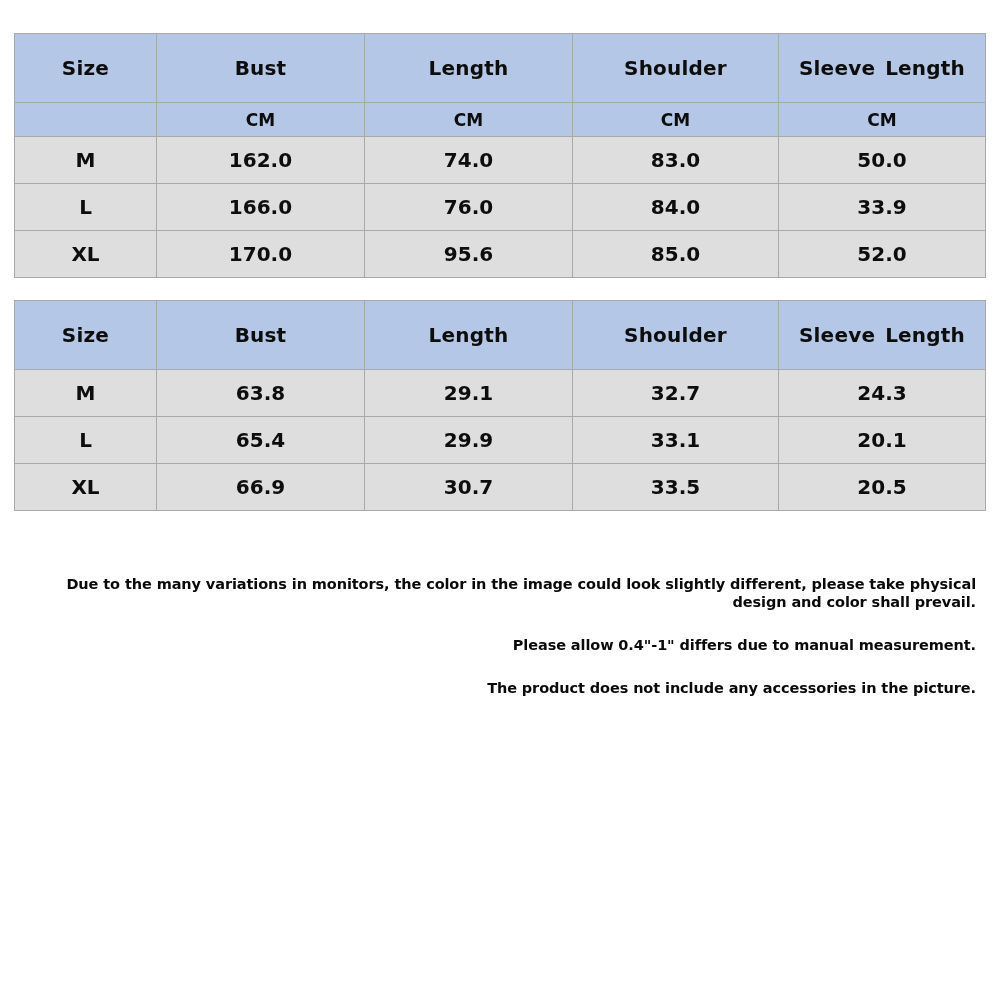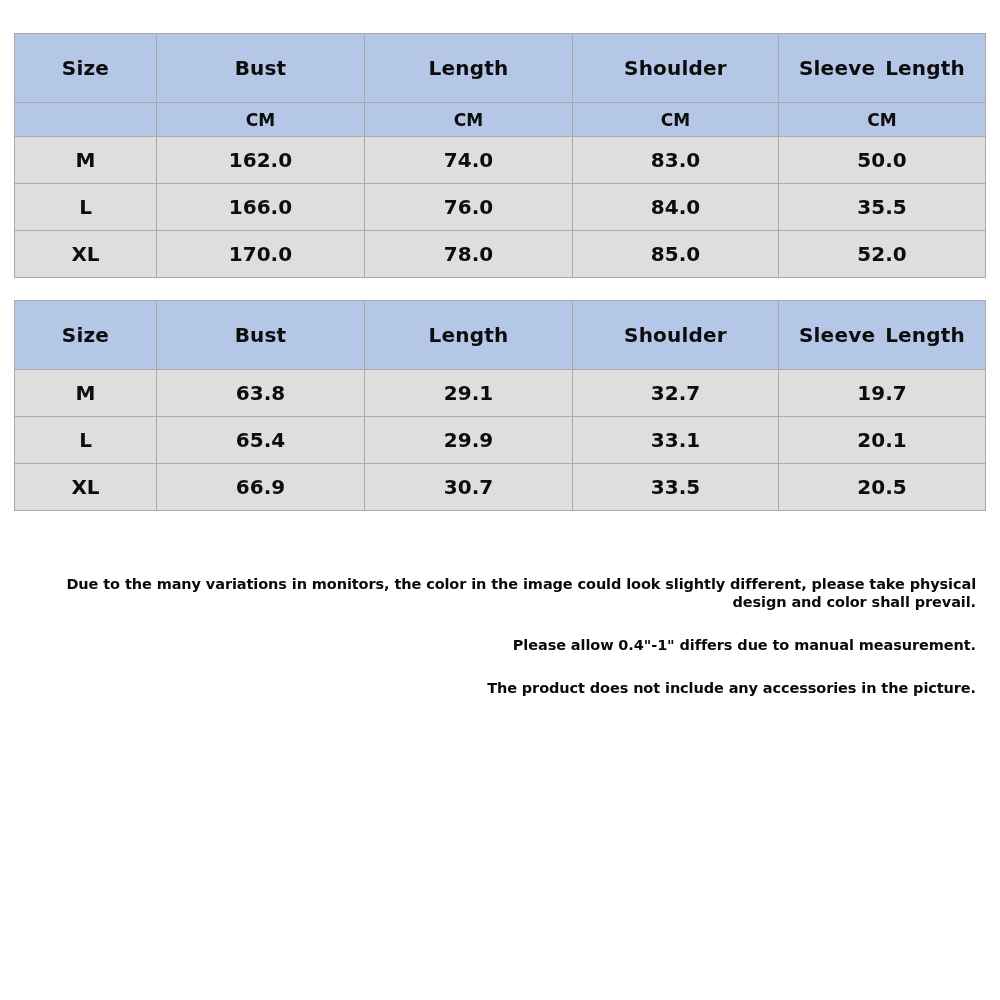--- a/index.html
+++ b/index.html
@@ -123,26 +123,26 @@
         <td>162.0</td>
         <td>74.0</td>
         <td>83.0</td>
         <td>50.0</td>
       </tr>
       <tr class="data-row">
         <td>L</td>
         <td>166.0</td>
         <td>76.0</td>
         <td>84.0</td>
-        <td>35.5</td>
+        <td>33.9</td>
       </tr>
       <tr class="data-row">
         <td>XL</td>
         <td>170.0</td>
-        <td>78.0</td>
+        <td>95.6</td>
         <td>85.0</td>
         <td>52.0</td>
       </tr>
     </tbody>
   </table>
 
   <table class="size-table" id="table-in">
     <colgroup>
       <col class="c-size">
         <col class="c-bust">
@@ -158,21 +158,21 @@
         <th>Shoulder</th>
         <th><span class="two-word">Sleeve</span><span class="gapword"></span><span class="two-word">Length</span></th>
       </tr>
     </thead>
     <tbody>
       <tr class="data-row">
         <td>M</td>
         <td>63.8</td>
         <td>29.1</td>
         <td>32.7</td>
-        <td>19.7</td>
+        <td>24.3</td>
       </tr>
       <tr class="data-row">
         <td>L</td>
         <td>65.4</td>
         <td>29.9</td>
         <td>33.1</td>
         <td>20.1</td>
       </tr>
       <tr class="data-row">
         <td>XL</td>

